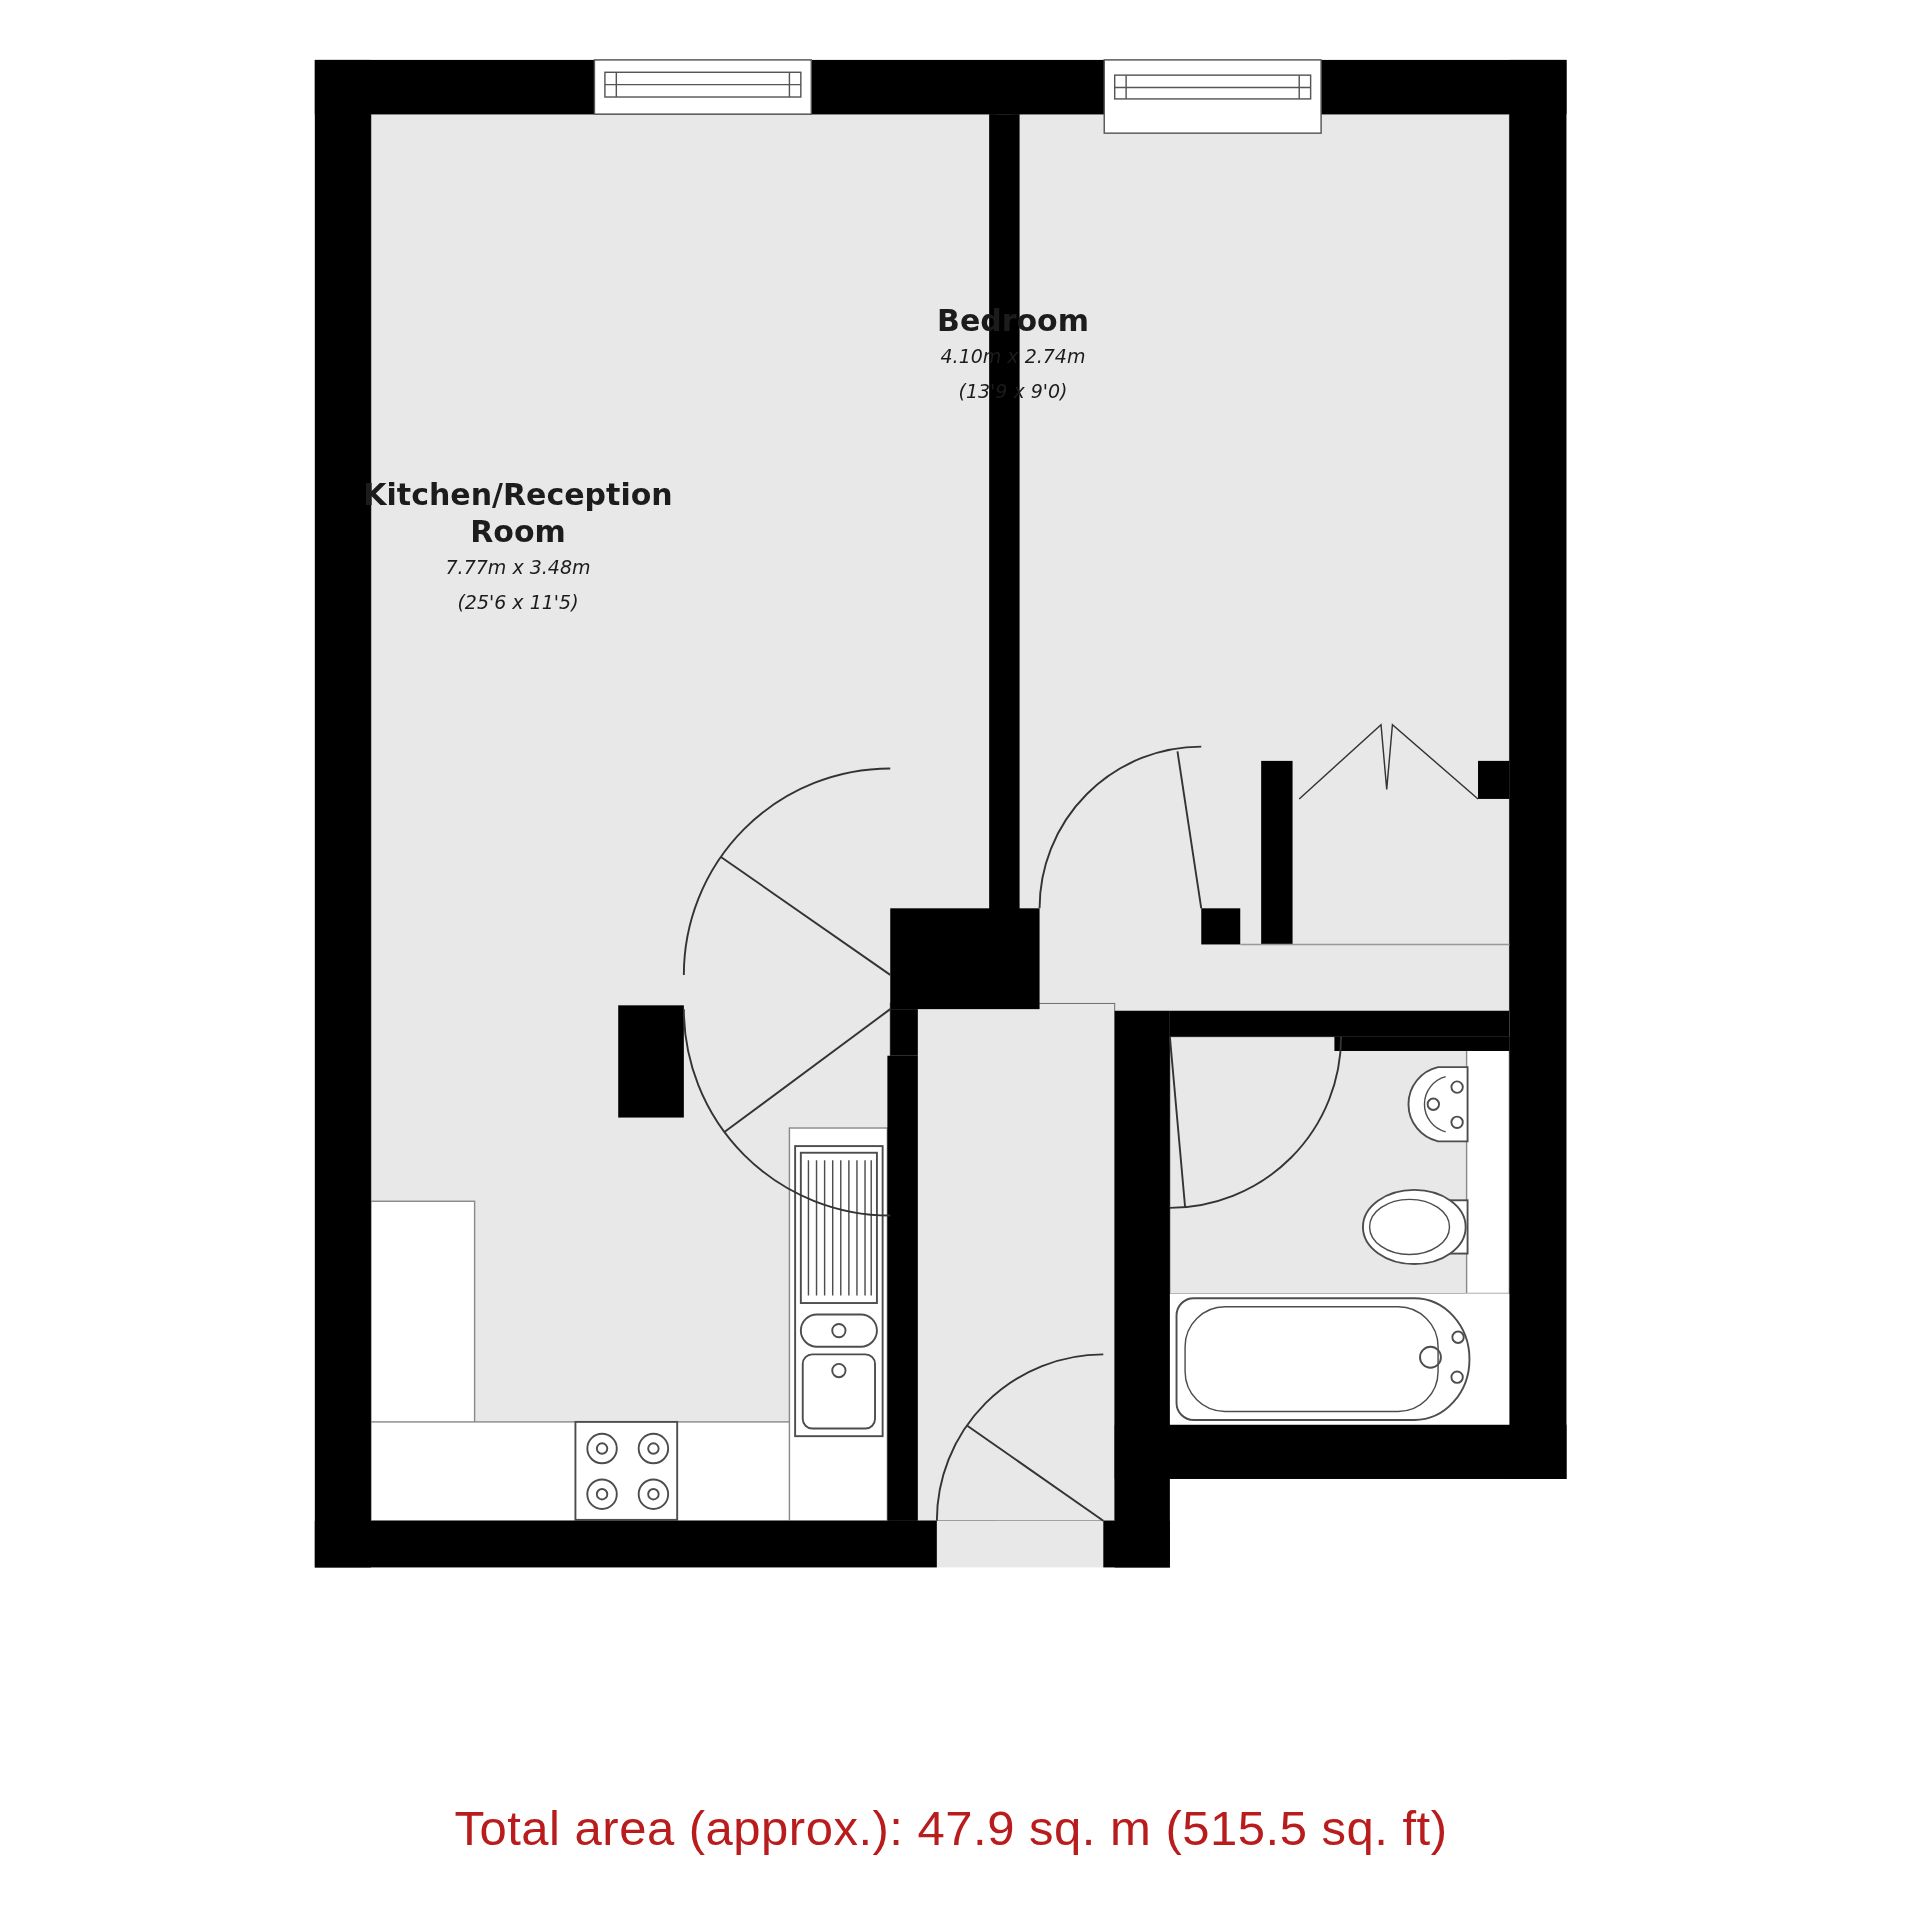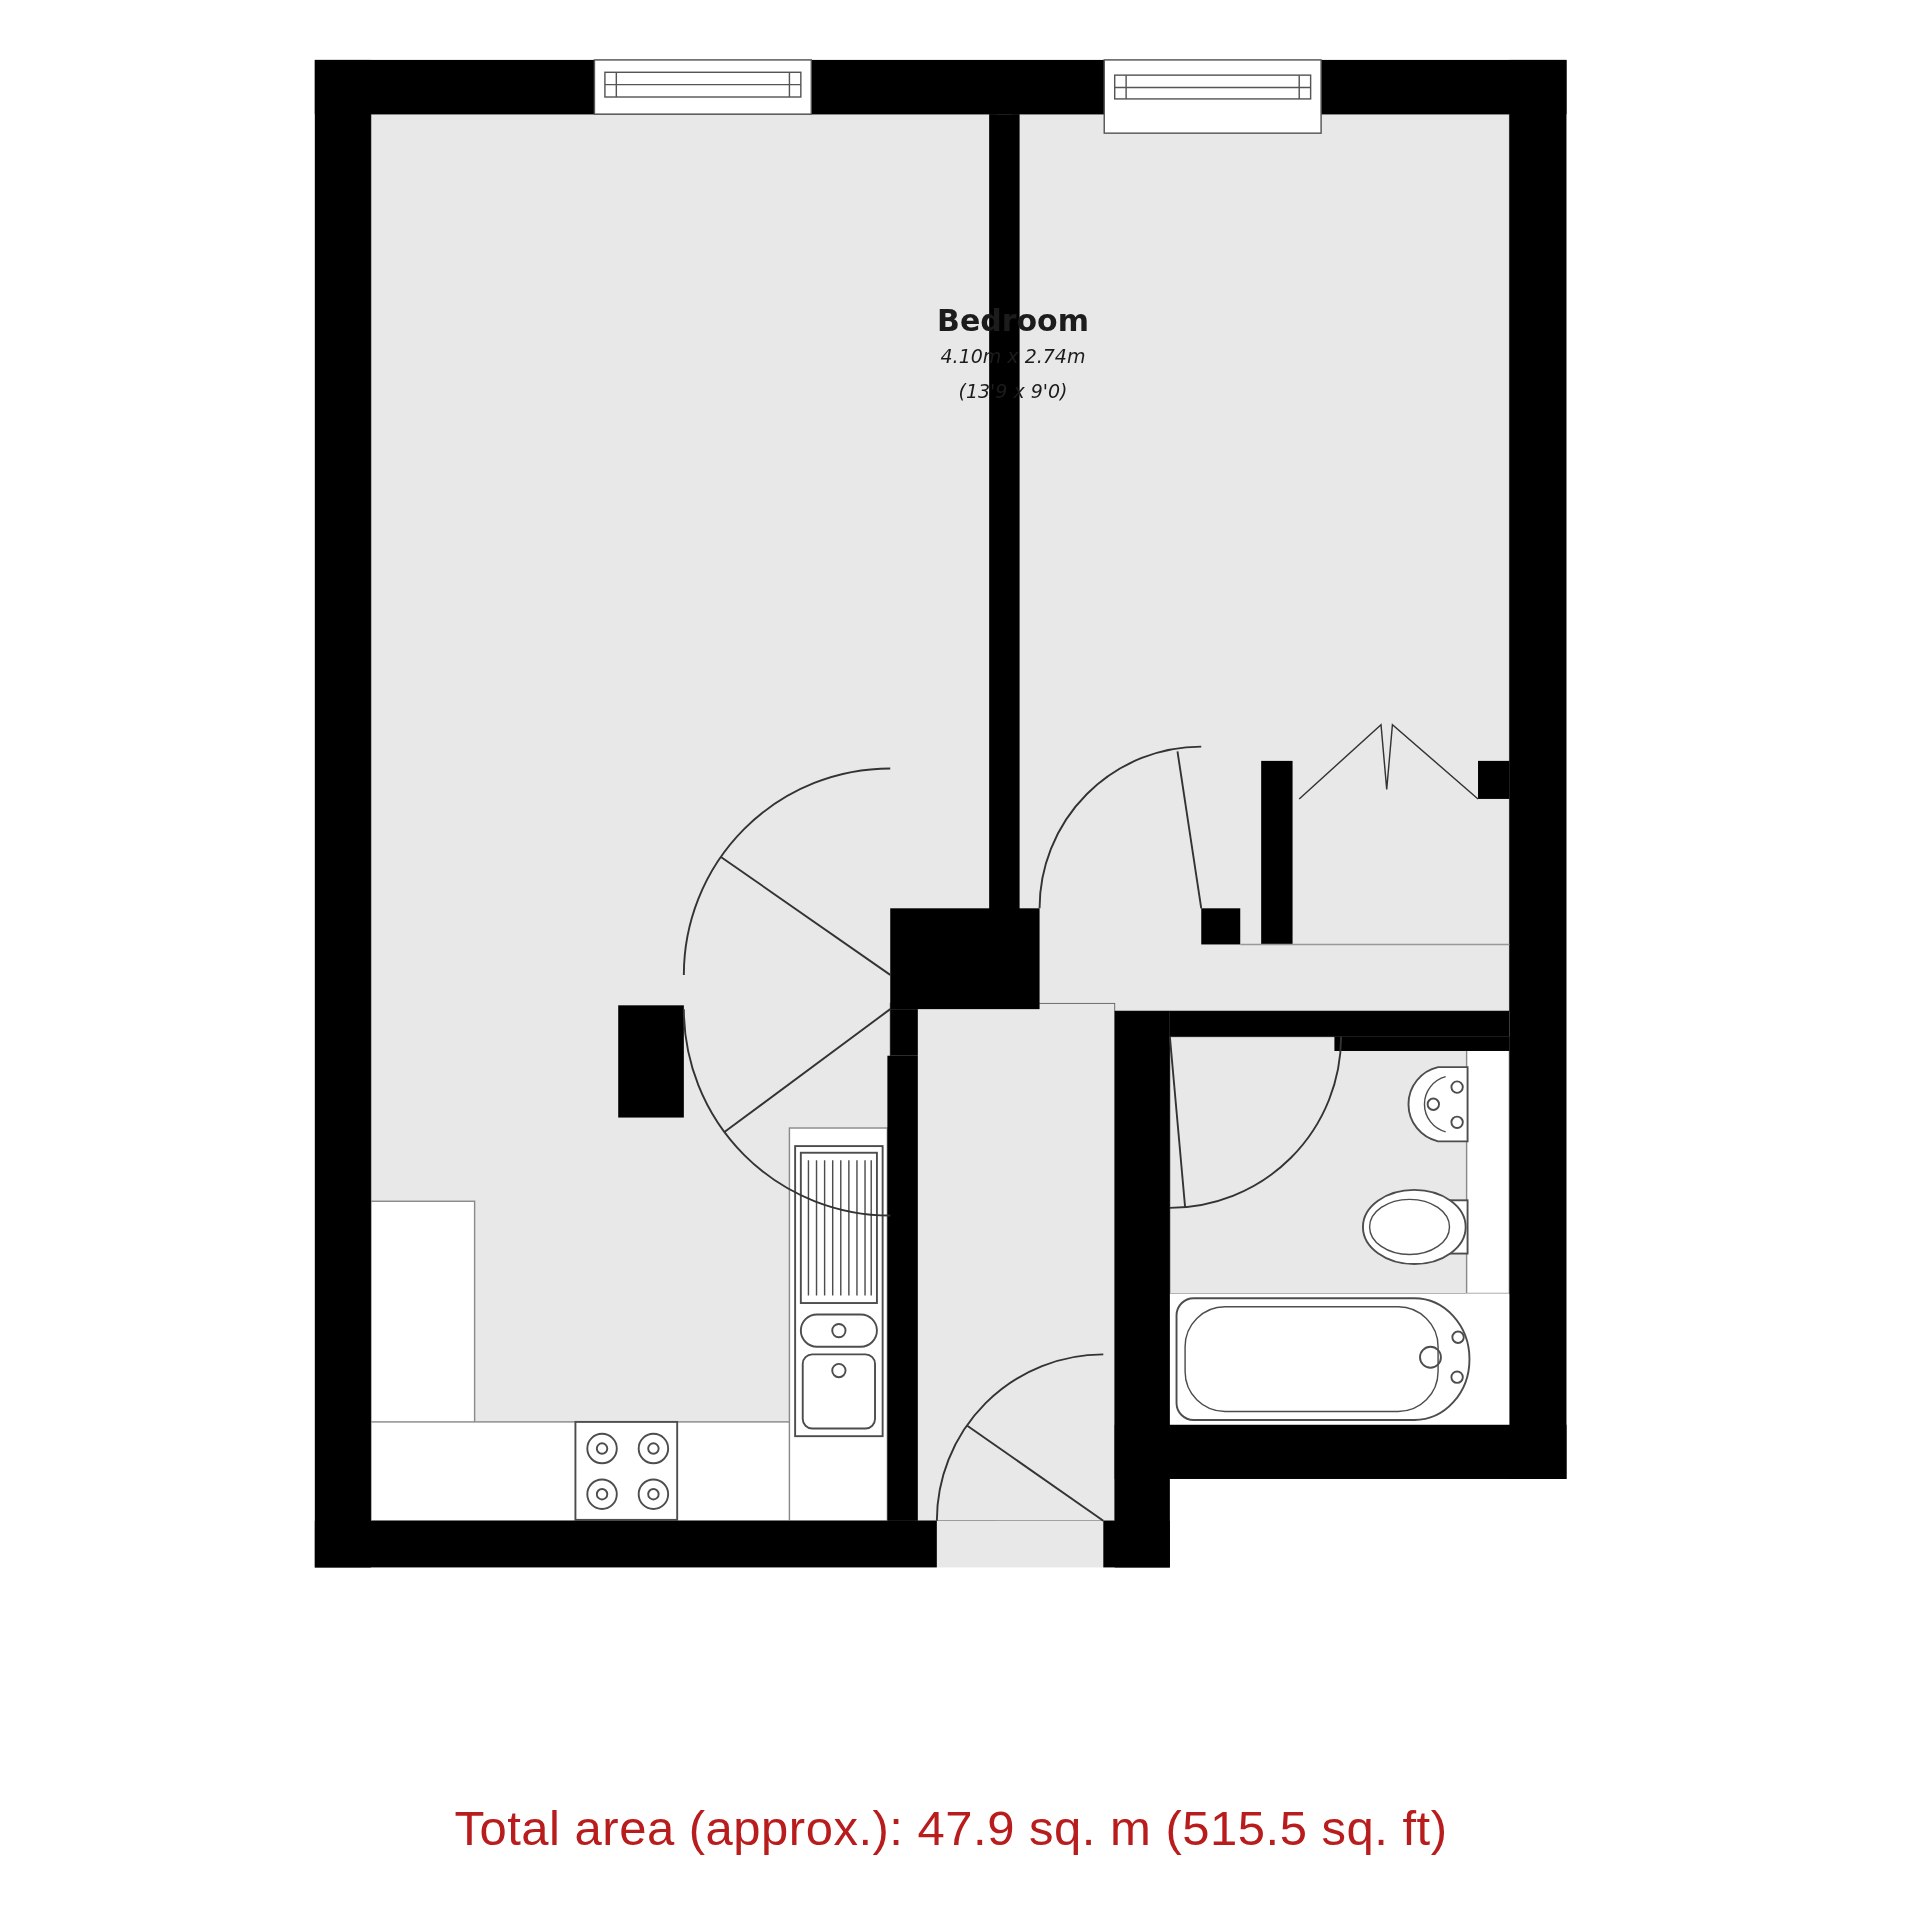--- a/index.html
+++ b/index.html
@@ -139,20 +139,26 @@
       <g>
         <path d="M 985 1599 A 175 175 0 0 1 1160 1424"></path>
         <line x1="1160" y1="1599" x2="1017" y2="1499"></line>
       </g>
       <g stroke-width="1.5">
         <polyline points="1366,840 1452,762 1458,830 1464,762 1554,840"></polyline>
       </g>
     </g>
   </svg>
 
+  <div class="room-label" style="left:518px;top:476px;">
+    <div class="room-name">Kitchen/Reception</div>
+    <div class="room-name">Room</div>
+    <div class="room-dims">7.77m x 3.48m</div>
+    <div class="room-dims">(25'6 x 11'5)</div>
+  </div>
 
   <div class="room-label" style="left:1013px;top:302px;">
     <div class="room-name">Bedroom</div>
     <div class="room-dims">4.10m x 2.74m</div>
     <div class="room-dims">(13'9 x 9'0)</div>
   </div>
 
   <div class="footer-label" style="left:951px;top:1800px;">Total area (approx.): 47.9 sq. m (515.5 sq. ft)</div>
 
 </div>

